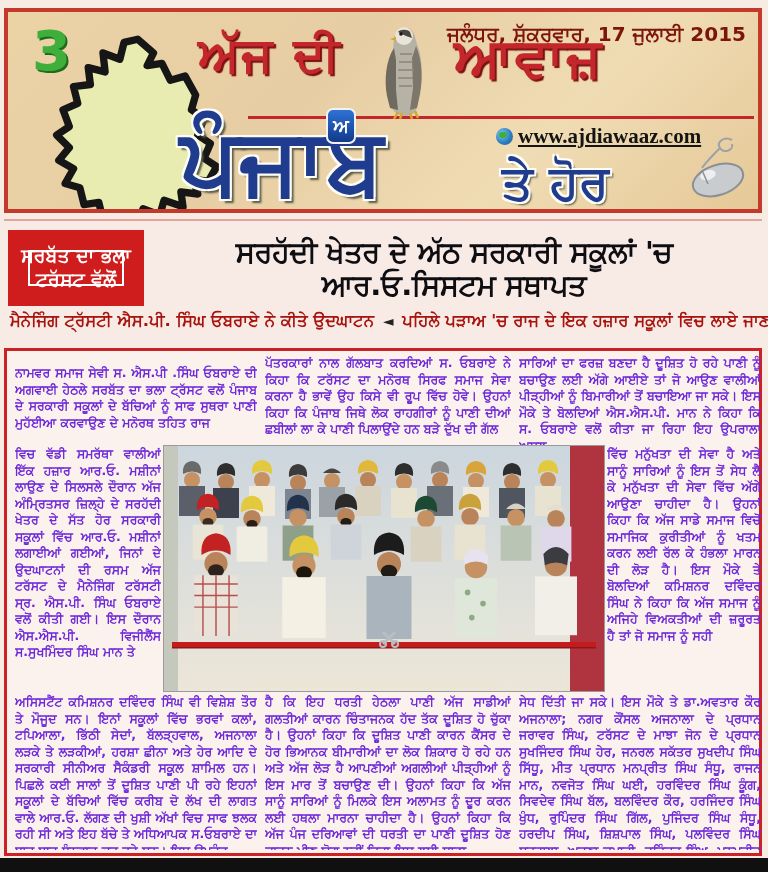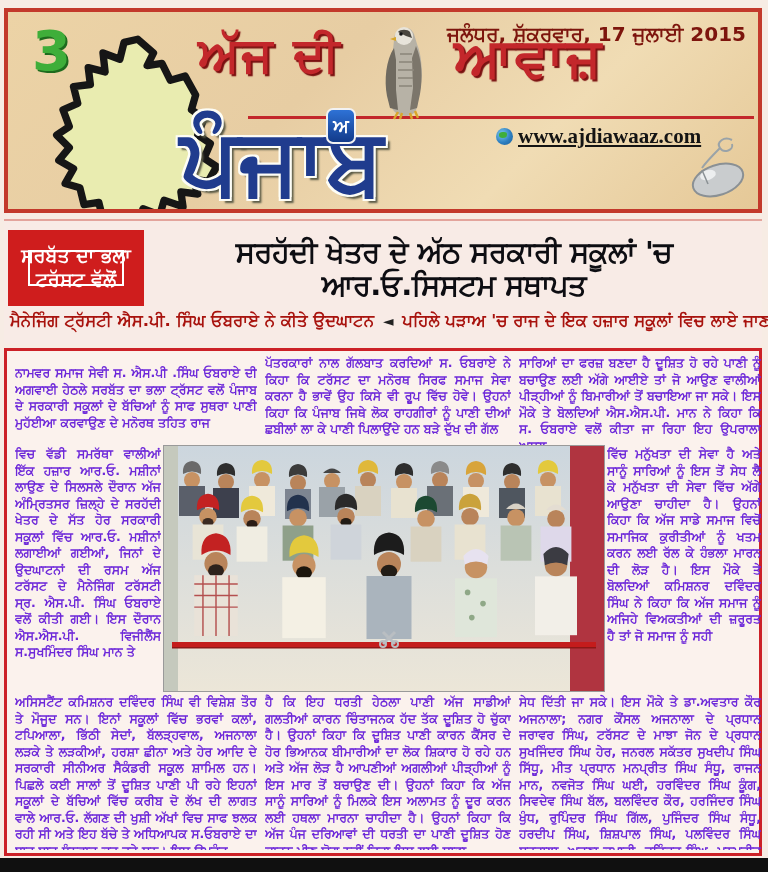--- a/index.html
+++ b/index.html
@@ -113,20 +113,21 @@
       </svg>
     </div>
 
     <div class="website-row">
       <span class="globe"></span>
       <span class="website-link">www.ajdiawaaz.com</span>
     </div>
 
     <div class="subtitle">ਪੰਜਾਬ</div>
     <div class="app-icon">ਅ</div>
+    <div class="subtitle-suffix">ਤੇ ਹੋਰ</div>
 
     <div class="mouse-wrap">
       <svg width="92" height="70" viewBox="0 0 92 70">
         <path d="M60,6 C52,2 44,8 48,14 C52,20 62,16 60,10" fill="none" stroke="#9aa3a8" stroke-width="2"></path>
         <path d="M48,14 C40,22 34,28 30,34" fill="none" stroke="#9aa3a8" stroke-width="2"></path>
         <ellipse cx="46" cy="46" rx="26" ry="15" transform="rotate(-18 46 46)" fill="#c9ccce" stroke="#8a9094" stroke-width="2"></ellipse>
         <ellipse cx="36" cy="41" rx="8" ry="5" transform="rotate(-18 36 41)" fill="#eceeef"></ellipse>
         <line x1="30" y1="36" x2="36" y2="50" stroke="#8a9094" stroke-width="1.5"></line>
       </svg>
     </div>

